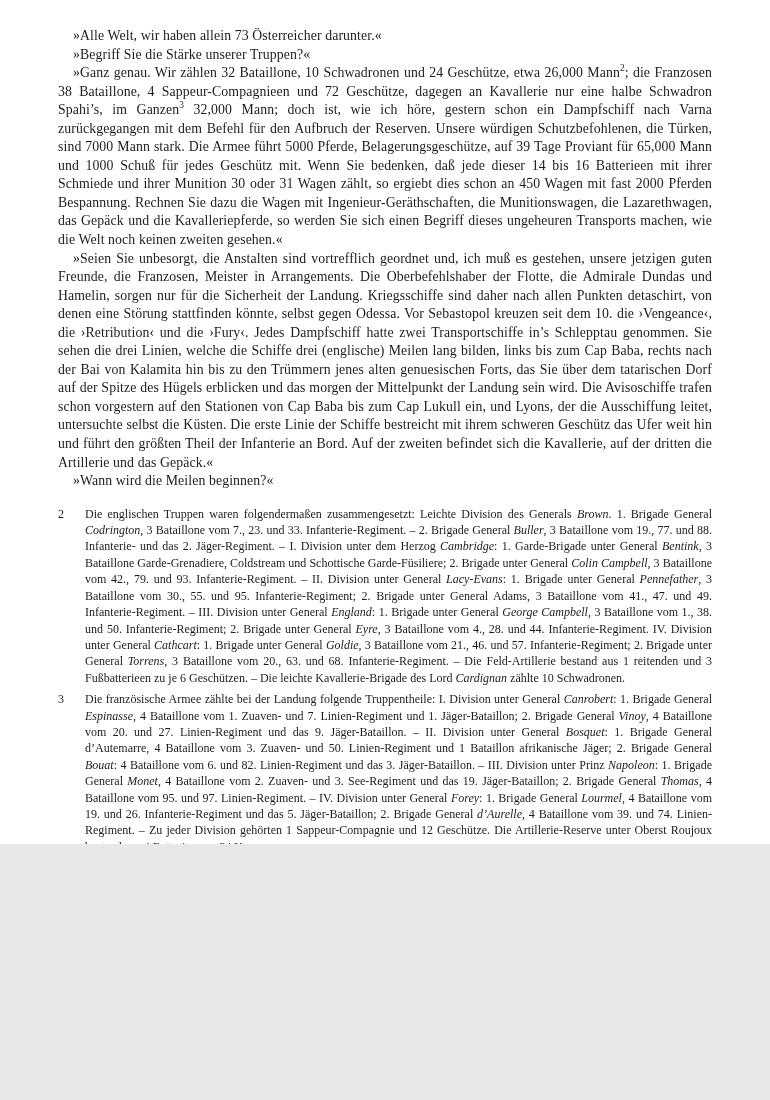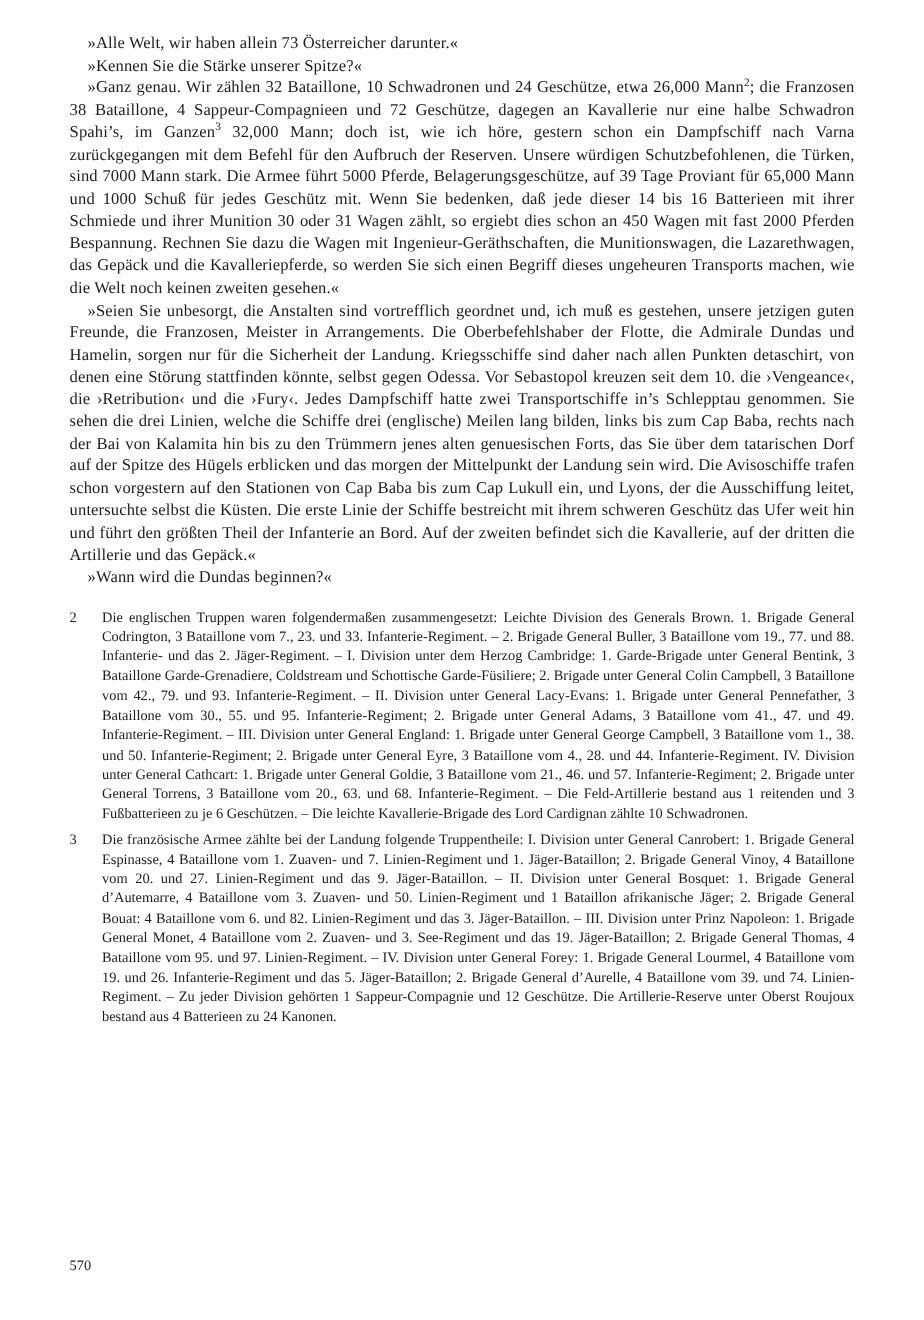--- a/index.html
+++ b/index.html
@@ -1,19 +1,19 @@
 <!DOCTYPE html>
 <html lang="de"><head>
 <meta charset="utf-8">
 <style>
   html, body { margin: 0; padding: 0; background: #e8e8e8; }
   .page {
     position: relative;
     width: 770px;
-    height: 1100px;
+    height: 844px;
     background: #ffffff;
     overflow: hidden;
     color: #1c1c1c;
     font-family: "Liberation Serif", serif;
   }
   .content {
     position: absolute;
     left: 58px;
     top: 27px;
     width: 654px;
@@ -35,44 +35,44 @@
     font-size: 12px;
     line-height: 16.4px;
     text-align: justify;
     margin-top: 5px;
   }
   .fn-marker {
     position: absolute;
     left: 0;
     top: 0;
   }
-  .it { }
+  .it { font-style: italic; }
   sup.sup {
     font-size: 68%;
     line-height: 0;
     vertical-align: super;
   }
   .page-number {
     position: absolute;
     left: 58px;
     top: 1047px;
     font-size: 12px;
   }
 </style>
 </head>
 <body>
 
 <div class="page">
   <div class="content">
     <div class="main-text">
       <p class="para"><span>»Alle Welt, wir haben allein 73 Österreicher darunter.«</span></p>
-      <p class="para"><span>»Kennen Sie die Stärke unserer Spitze?«</span></p>
+      <p class="para"><span>»Begriff Sie die Stärke unserer Truppen?«</span></p>
       <p class="para"><span>»Ganz genau. Wir zählen 32 Bataillone, 10 Schwadronen und 24 Geschütze, etwa 26,000 Mann</span><sup class="sup">2</sup><span>; die Franzosen 38 Bataillone, 4 Sappeur-Compagnieen und 72 Geschütze, dagegen an Kavallerie nur eine halbe Schwadron Spahi’s, im Ganzen</span><sup class="sup">3</sup><span> 32,000 Mann; doch ist, wie ich höre, gestern schon ein Dampfschiff nach Varna zurückgegangen mit dem Befehl für den Aufbruch der Reserven. Unsere würdigen Schutzbefohlenen, die Türken, sind 7000 Mann stark. Die Armee führt 5000 Pferde, Belagerungsgeschütze, auf 39 Tage Proviant für 65,000 Mann und 1000 Schuß für jedes Geschütz mit. Wenn Sie bedenken, daß jede dieser 14 bis 16 Batterieen mit ihrer Schmiede und ihrer Munition 30 oder 31 Wagen zählt, so ergiebt dies schon an 450 Wagen mit fast 2000 Pferden Bespannung. Rechnen Sie dazu die Wagen mit Ingenieur-Geräthschaften, die Munitionswagen, die Lazarethwagen, das Gepäck und die Kavalleriepferde, so werden Sie sich einen Begriff dieses ungeheuren Transports machen, wie die Welt noch keinen zweiten gesehen.«</span></p>
       <p class="para"><span>»Seien Sie unbesorgt, die Anstalten sind vortrefflich geordnet und, ich muß es gestehen, unsere jetzigen guten Freunde, die Franzosen, Meister in Arrangements. Die Oberbefehlshaber der Flotte, die Admirale Dundas und Hamelin, sorgen nur für die Sicherheit der Landung. Kriegsschiffe sind daher nach allen Punkten detaschirt, von denen eine Störung stattfinden könnte, selbst gegen Odessa. Vor Sebastopol kreuzen seit dem 10. die ›Vengeance‹, die ›Retribution‹ und die ›Fury‹. Jedes Dampfschiff hatte zwei Transportschiffe in’s Schlepptau genommen. Sie sehen die drei Linien, welche die Schiffe drei (englische) Meilen lang bilden, links bis zum Cap Baba, rechts nach der Bai von Kalamita hin bis zu den Trümmern jenes alten genuesischen Forts, das Sie über dem tatarischen Dorf auf der Spitze des Hügels erblicken und das morgen der Mittelpunkt der Landung sein wird. Die Avisoschiffe trafen schon vorgestern auf den Stationen von Cap Baba bis zum Cap Lukull ein, und Lyons, der die Ausschiffung leitet, untersuchte selbst die Küsten. Die erste Linie der Schiffe bestreicht mit ihrem schweren Geschütz das Ufer weit hin und führt den größten Theil der Infanterie an Bord. Auf der zweiten befindet sich die Kavallerie, auf der dritten die Artillerie und das Gepäck.«</span></p>
-      <p class="para"><span>»Wann wird die Dundas beginnen?«</span></p>
+      <p class="para"><span>»Wann wird die Meilen beginnen?«</span></p>
     </div>
 
     <div class="footnotes">
       <div class="footnote">
         <span class="fn-marker">2</span>
         <span class="fn-text"><span>Die englischen Truppen waren folgendermaßen zusammengesetzt: Leichte Division des Generals </span><span class="it">Brown</span><span>. 1. Brigade General </span><span class="it">Codrington</span><span>, 3 Bataillone vom 7., 23. und 33. Infanterie-Regiment. – 2. Brigade General </span><span class="it">Buller</span><span>, 3 Bataillone vom 19., 77. und 88. Infanterie- und das 2. Jäger-Regiment. – I. Division unter dem Herzog </span><span class="it">Cambridge</span><span>: 1. Garde-Brigade unter General </span><span class="it">Bentink</span><span>, 3 Bataillone Garde-Grenadiere, Coldstream und Schottische Garde-Füsiliere; 2. Brigade unter General </span><span class="it">Colin Campbell</span><span>, 3 Bataillone vom 42., 79. und 93. Infanterie-Regiment. – II. Division unter General </span><span class="it">Lacy-Evans</span><span>: 1. Brigade unter General </span><span class="it">Pennefather</span><span>, 3 Bataillone vom 30., 55. und 95. Infanterie-Regiment; 2. Brigade unter General Adams, 3 Bataillone vom 41., 47. und 49. Infanterie-Regiment. – III. Division unter General </span><span class="it">England</span><span>: 1. Brigade unter General </span><span class="it">George Campbell</span><span>, 3 Bataillone vom 1., 38. und 50. Infanterie-Regiment; 2. Brigade unter General </span><span class="it">Eyre</span><span>, 3 Bataillone vom 4., 28. und 44. Infanterie-Regiment. IV. Division unter General </span><span class="it">Cathcart</span><span>: 1. Brigade unter General </span><span class="it">Goldie</span><span>, 3 Bataillone vom 21., 46. und 57. Infanterie-Regiment; 2. Brigade unter General </span><span class="it">Torrens</span><span>, 3 Bataillone vom 20., 63. und 68. Infanterie-Regiment. – Die Feld-Artillerie bestand aus 1 reitenden und 3 Fußbatterieen zu je 6 Geschützen. – Die leichte Kavallerie-Brigade des Lord </span><span class="it">Cardignan</span><span> zählte 10 Schwadronen.</span></span>
       </div>
       <div class="footnote">
         <span class="fn-marker">3</span>
         <span class="fn-text"><span>Die französische Armee zählte bei der Landung folgende Truppentheile: I. Division unter General </span><span class="it">Canrobert</span><span>: 1. Brigade General </span><span class="it">Espinasse</span><span>, 4 Bataillone vom 1. Zuaven- und 7. Linien-Regiment und 1. Jäger-Bataillon; 2. Brigade General </span><span class="it">Vinoy</span><span>, 4 Bataillone vom 20. und 27. Linien-Regiment und das 9. Jäger-Bataillon. – II. Division unter General </span><span class="it">Bosquet</span><span>: 1. Brigade General d’Autemarre, 4 Bataillone vom 3. Zuaven- und 50. Linien-Regiment und 1 Bataillon afrikanische Jäger; 2. Brigade General </span><span class="it">Bouat</span><span>: 4 Bataillone vom 6. und 82. Linien-Regiment und das 3. Jäger-Bataillon. – III. Division unter Prinz </span><span class="it">Napoleon</span><span>: 1. Brigade General </span><span class="it">Monet</span><span>, 4 Bataillone vom 2. Zuaven- und 3. See-Regiment und das 19. Jäger-Bataillon; 2. Brigade General </span><span class="it">Thomas</span><span>, 4 Bataillone vom 95. und 97. Linien-Regiment. – IV. Division unter General </span><span class="it">Forey</span><span>: 1. Brigade General </span><span class="it">Lourmel</span><span>, 4 Bataillone vom 19. und 26. Infanterie-Regiment und das 5. Jäger-Bataillon; 2. Brigade General </span><span class="it">d’Aurelle</span><span>, 4 Bataillone vom 39. und 74. Linien-Regiment. – Zu jeder Division gehörten 1 Sappeur-Compagnie und 12 Geschütze. Die Artillerie-Reserve unter Oberst Roujoux bestand aus 4 Batterieen zu 24 Kanonen.</span></span>

